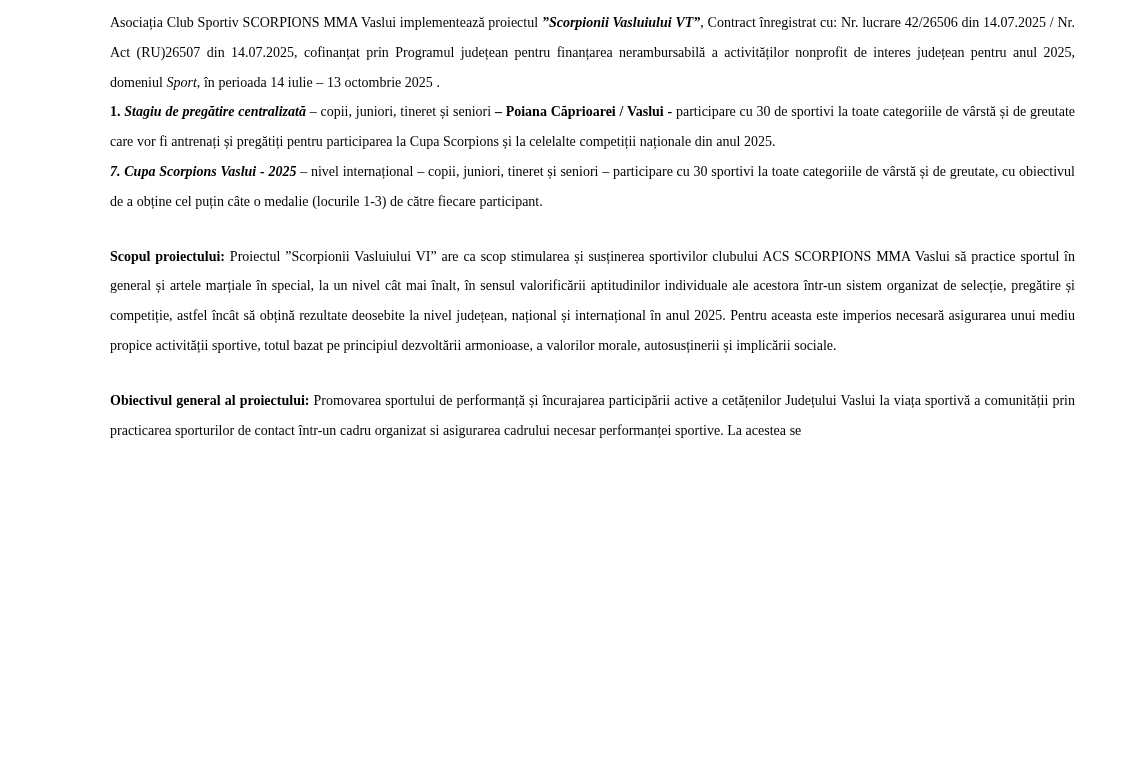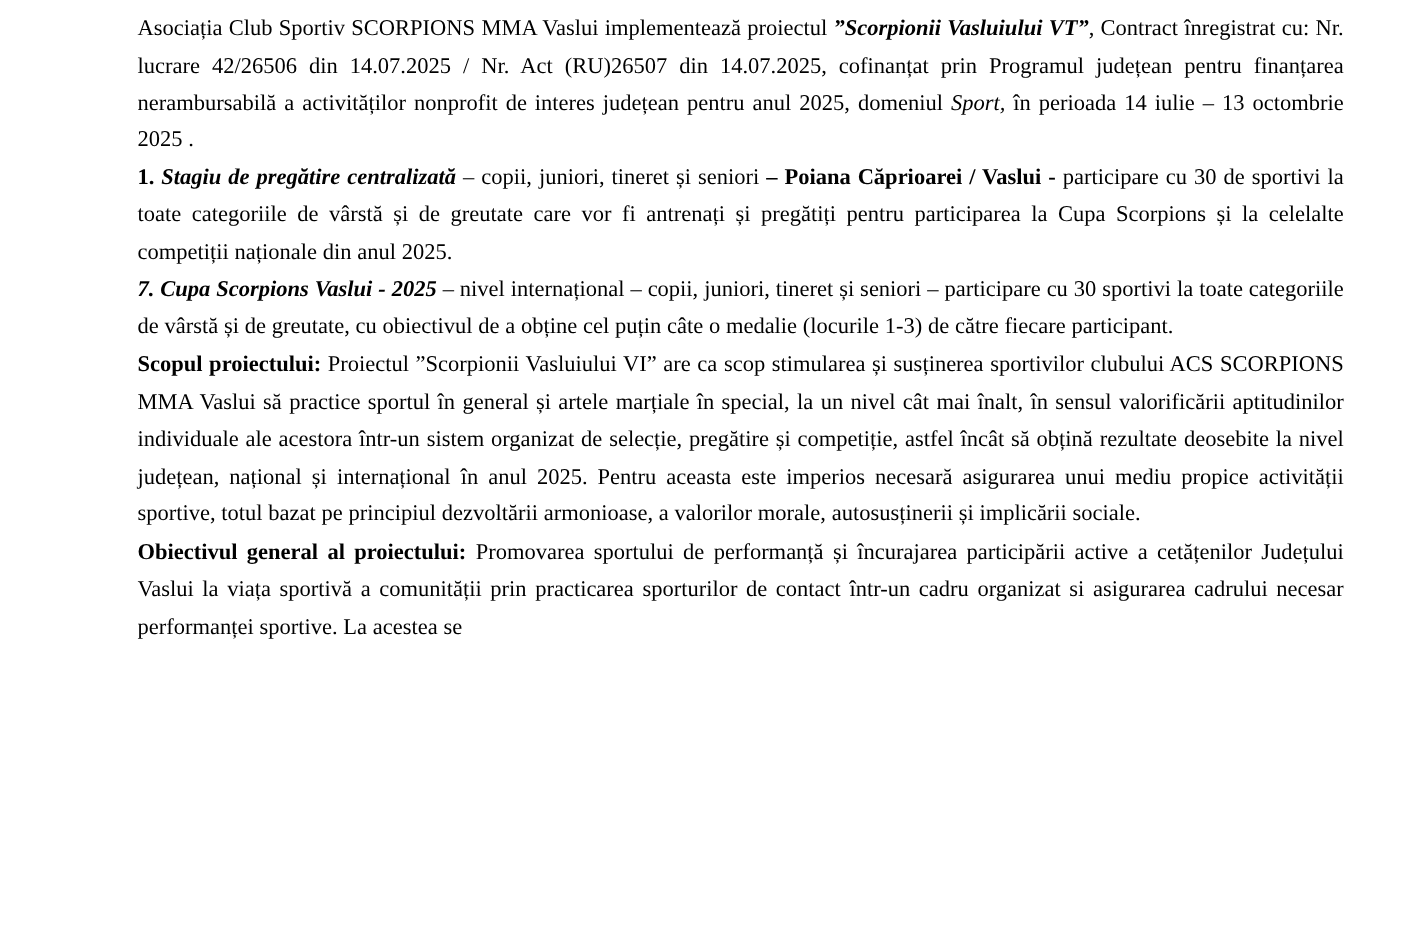--- a/index.html
+++ b/index.html
@@ -23,29 +23,29 @@
     background: #ffffff;
   }
   .doc-body {
     width: 965px;
   }
   p.para {
     margin: 0;
     padding: 0;
     text-align: justify;
     text-justify: inter-word;
-    font-size: 18px;
+    font-size: 14px;
     line-height: 29.8px;
     letter-spacing: 0.0px;
     word-spacing: 0.1px;
     hyphens: none;
   }
   p.gap-sm { margin-top: 0px; }
   p.gap-md { margin-top: 11px; }
-  p.gap-lg { margin-top: 1px; }
+  p.gap-lg { margin-top: 25px; }
 
   b, .b { font-weight: bold; }
   i, .i { font-style: italic; }
   .bi { font-weight: bold; font-style: italic; }
 
   
   .clipped {
     overflow: hidden;
   }
 </style>

